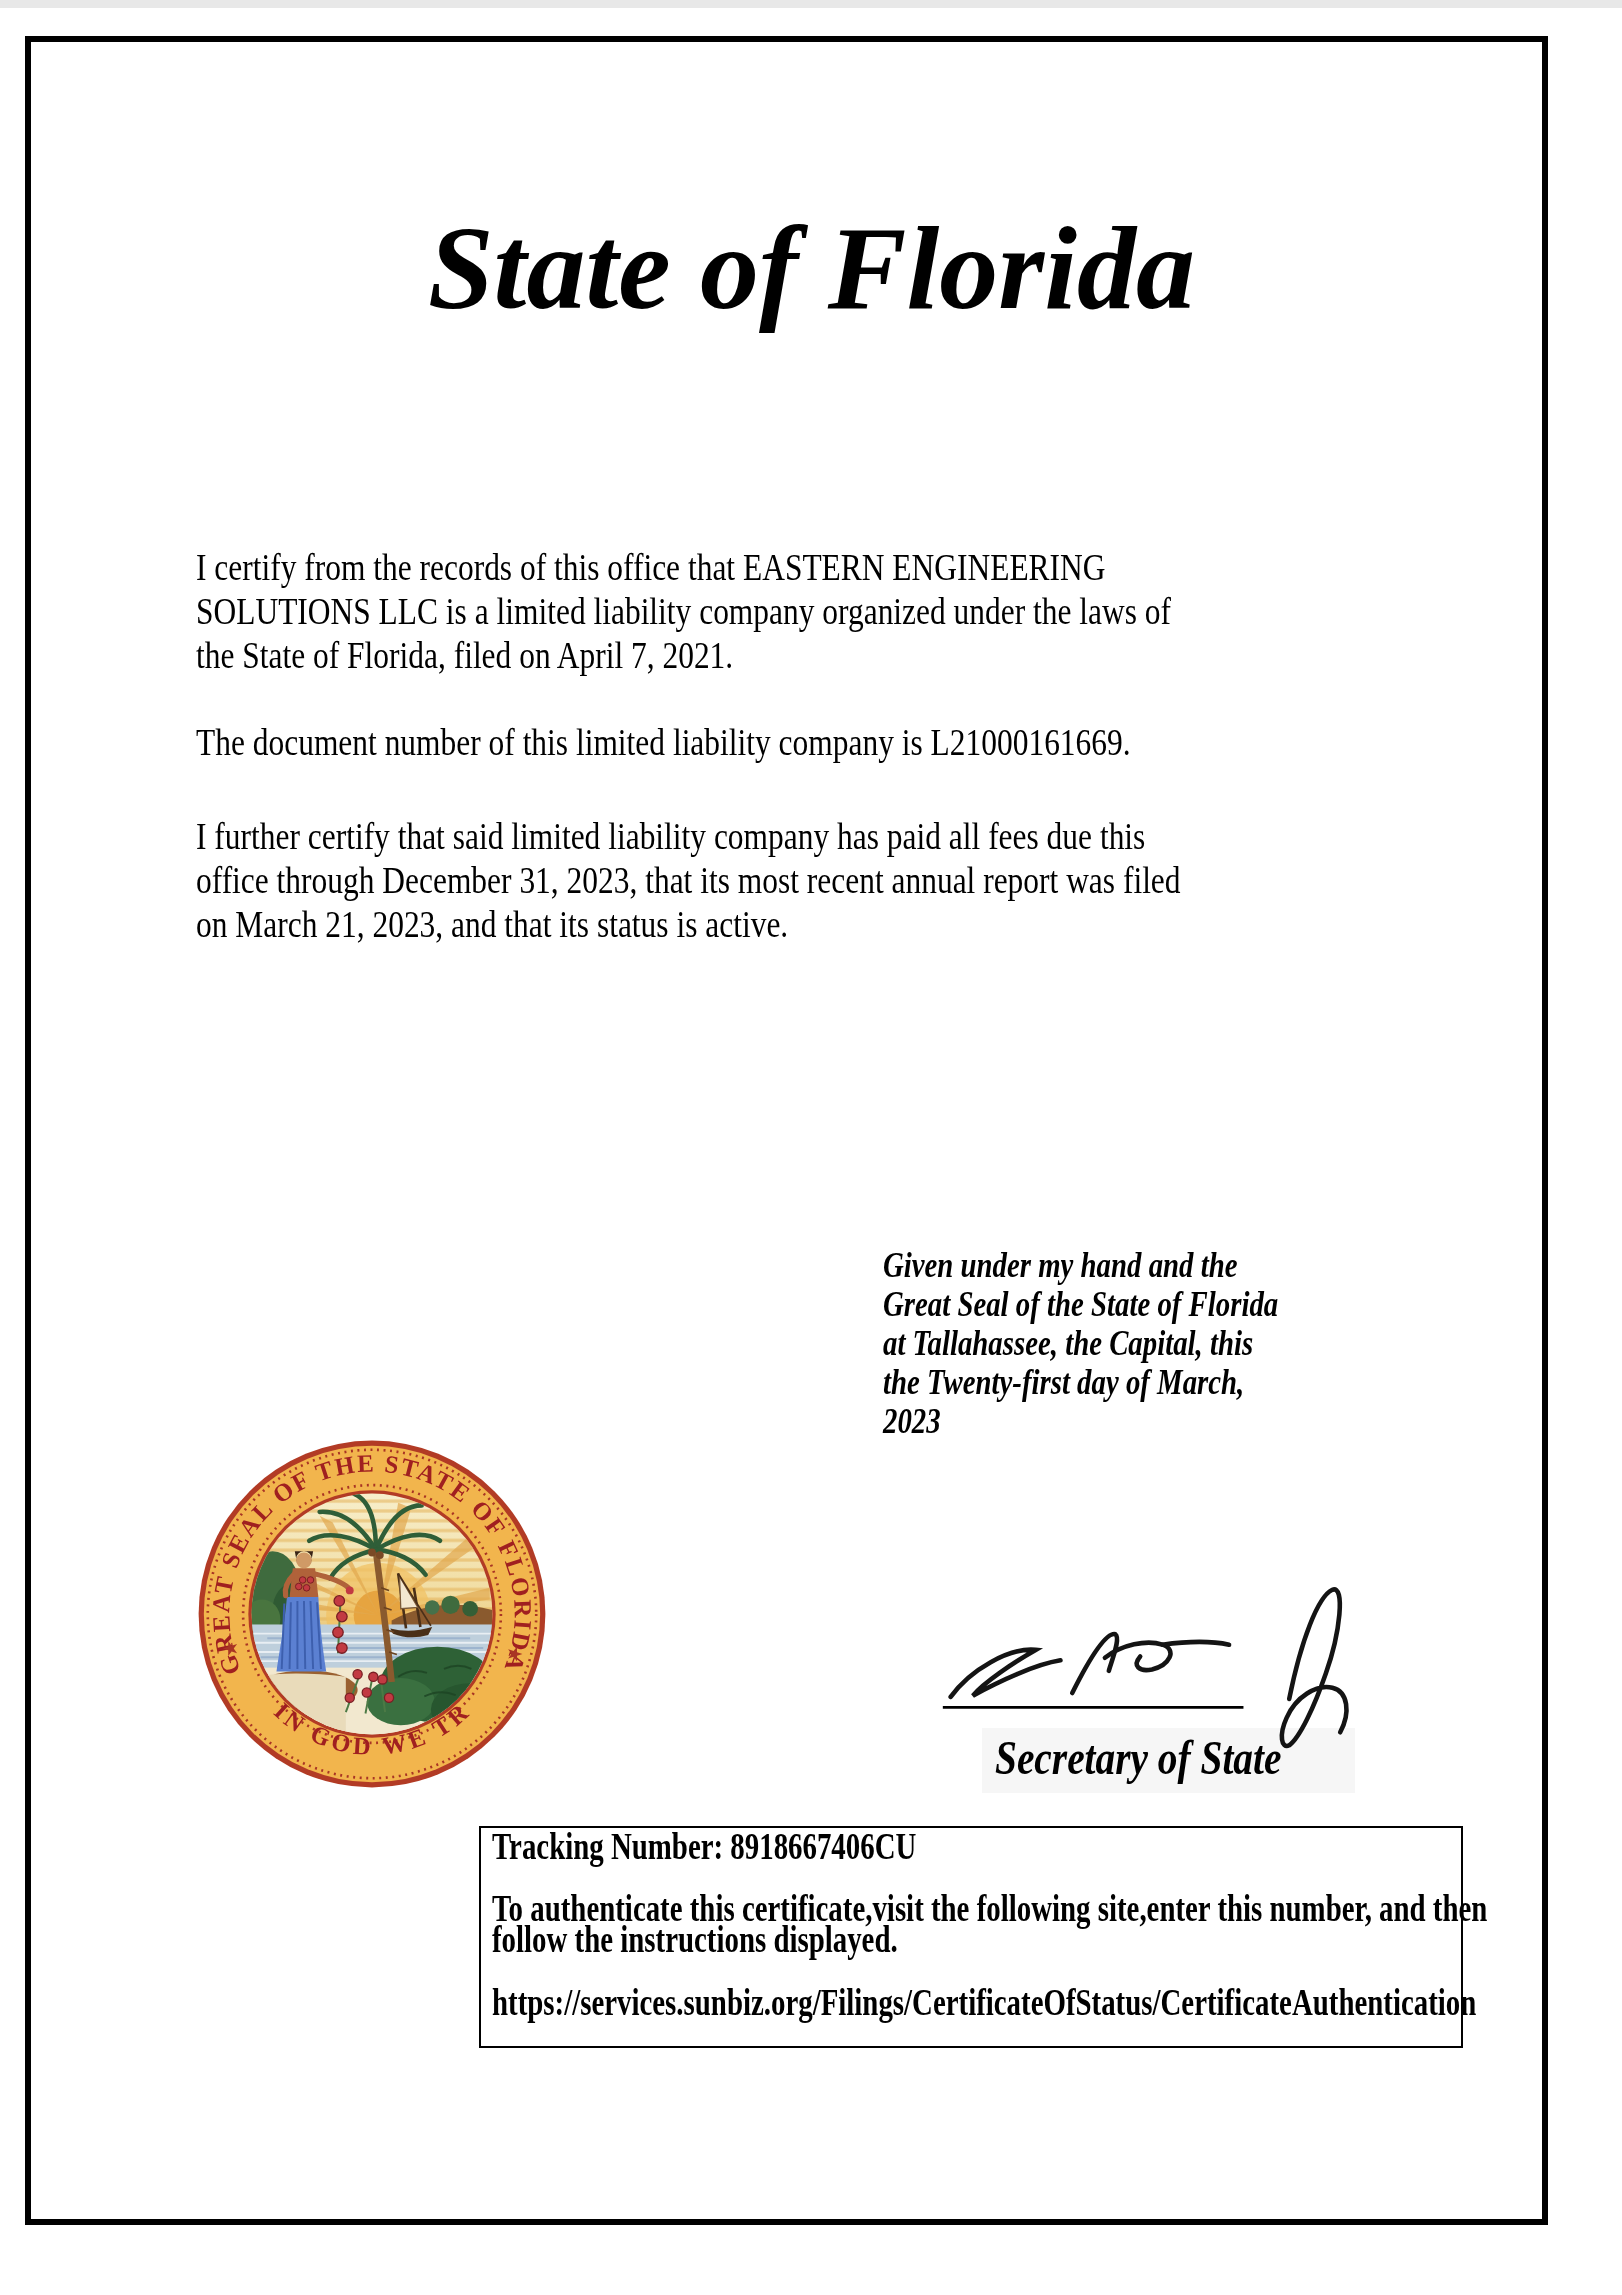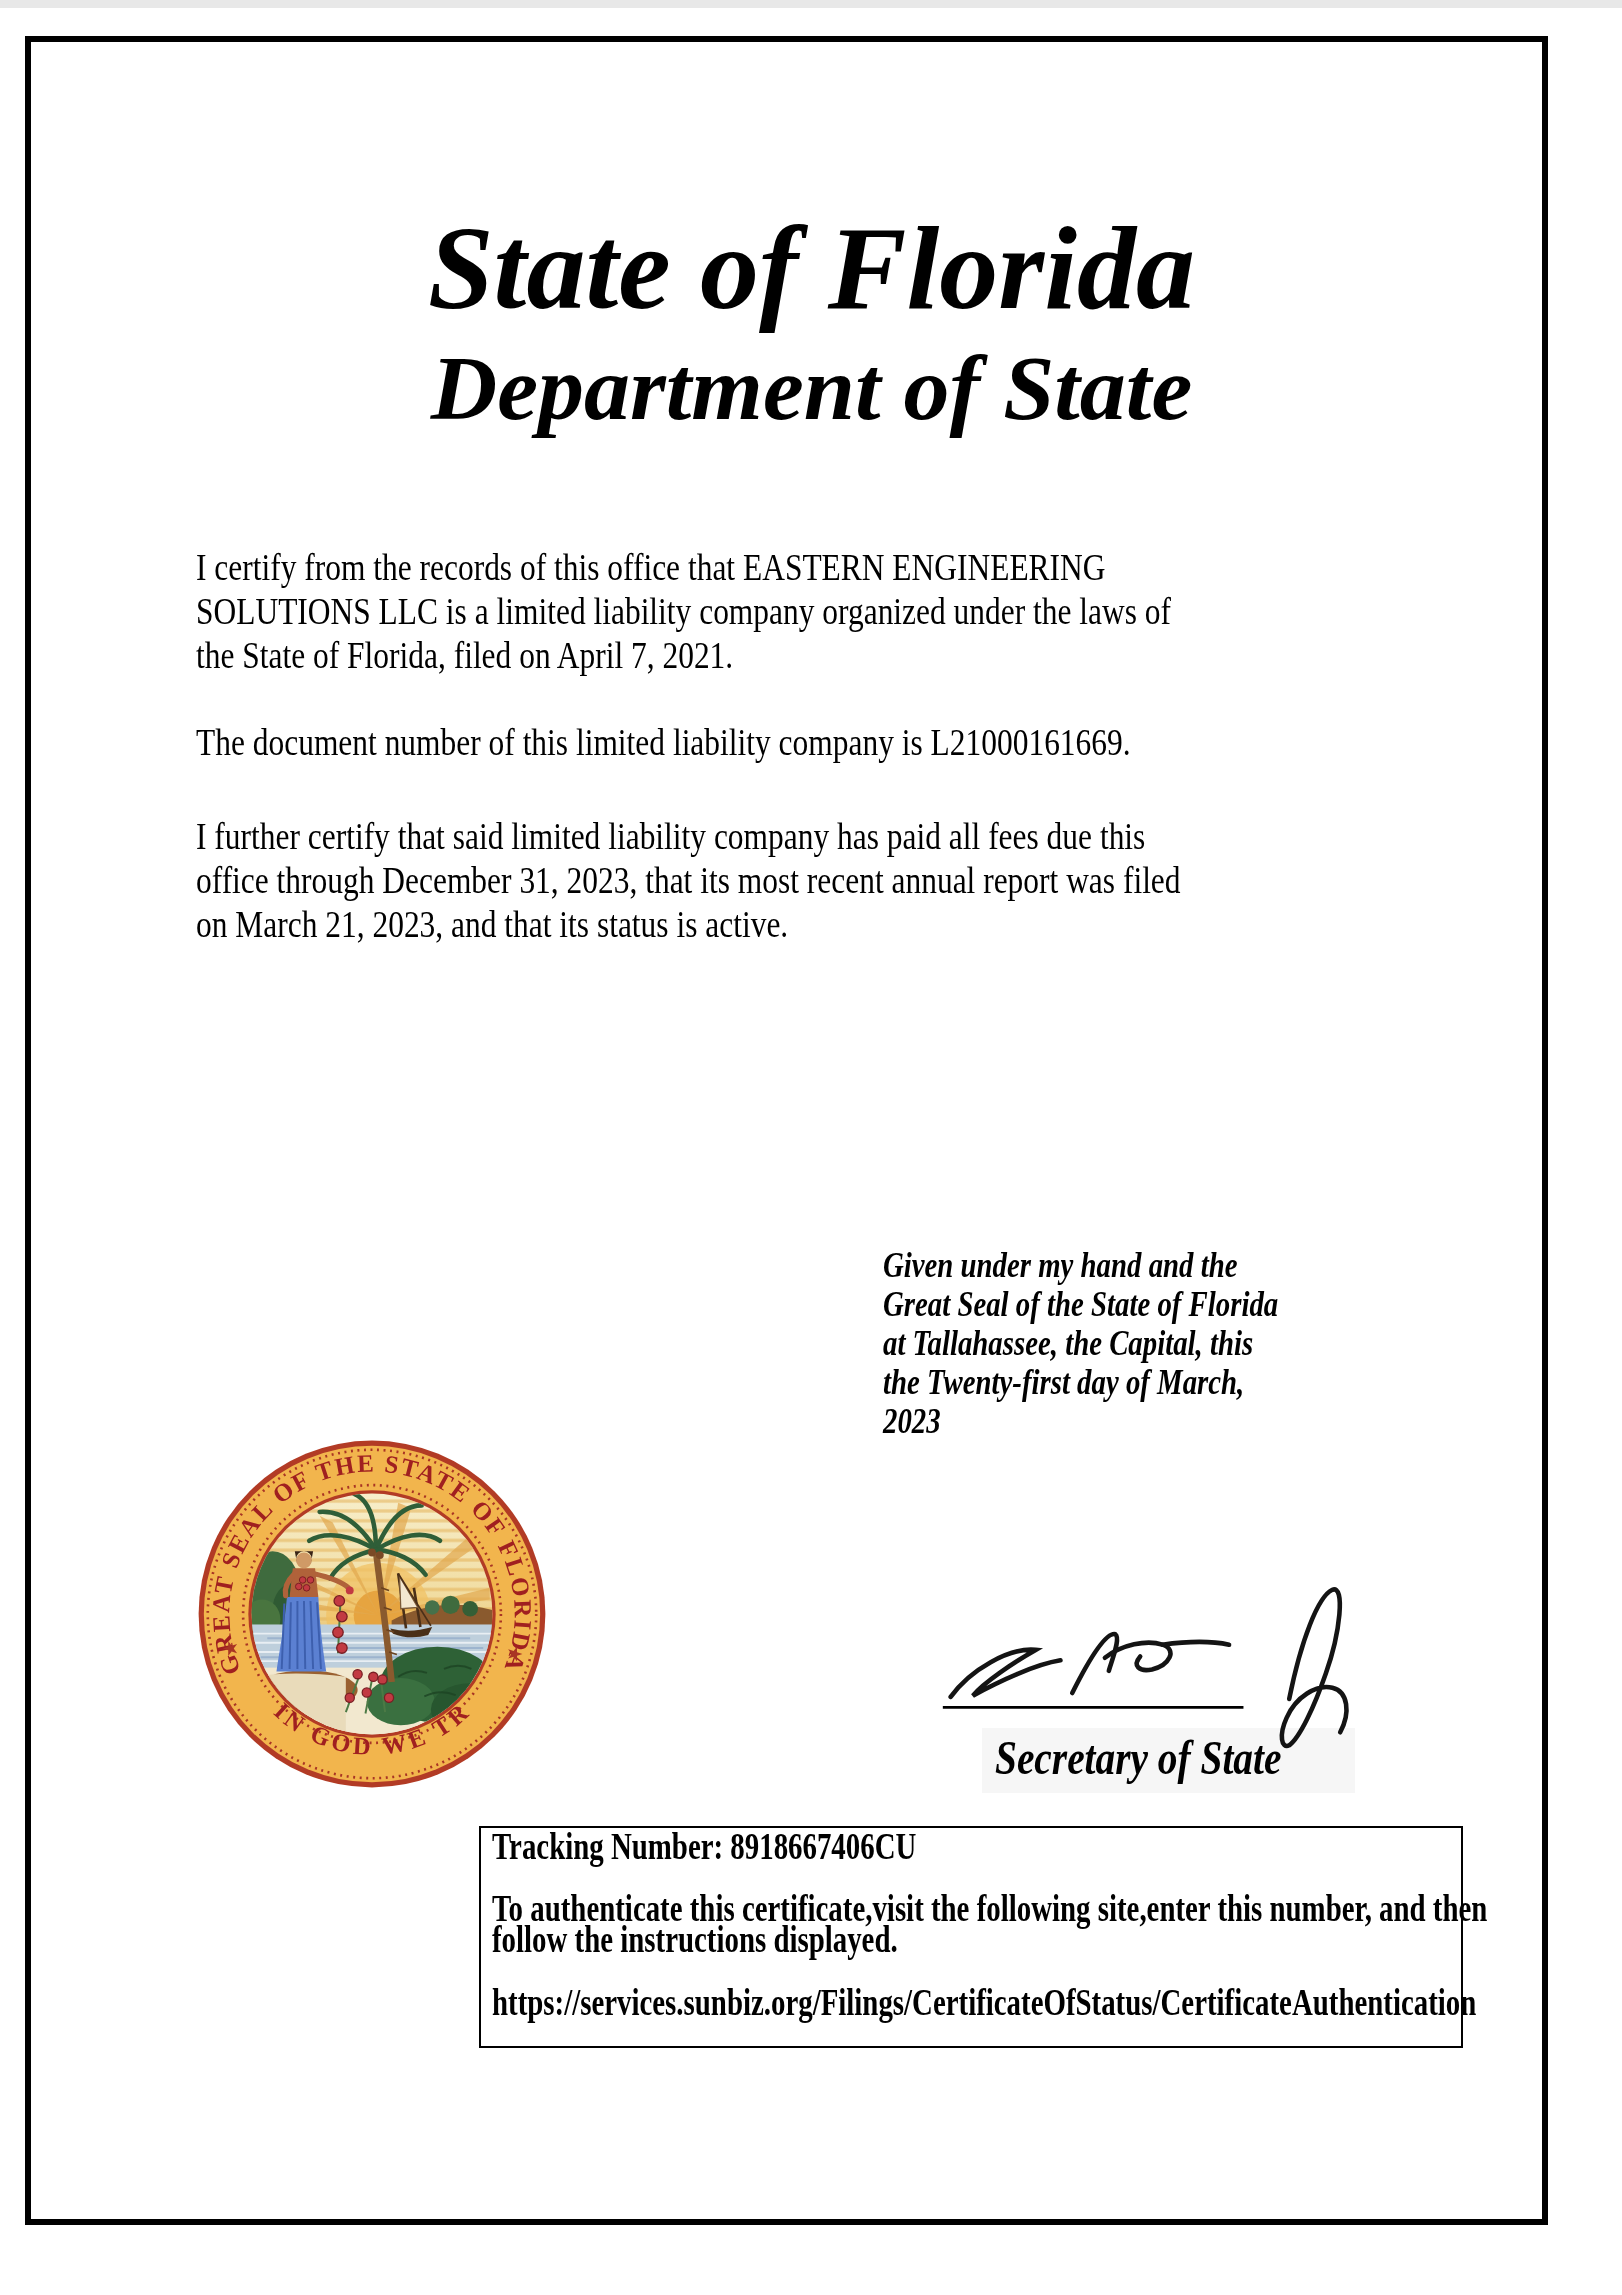--- a/index.html
+++ b/index.html
@@ -69,21 +69,20 @@
   .sig-svg{left:936px;top:1570px;}
 </style>
 </head>
 <body>
 
 <div class="page">
 
   <div class="abs frame"></div>
 
   <div class="abs title1">State of Florida</div>
-  <div class="abs title2">Department of State</div>
 
   <div class="abs body-par" style="top:538px;">
     <div>I certify from the records of this office that EASTERN ENGINEERING</div>
     <div>SOLUTIONS LLC is a limited liability company organized under the laws of</div>
     <div>the State of Florida, filed on April 7, 2021.</div>
   </div>
 
   <div class="abs body-par" style="top:713px;">
     <div>The document number of this limited liability company is L21000161669.</div>
   </div>

